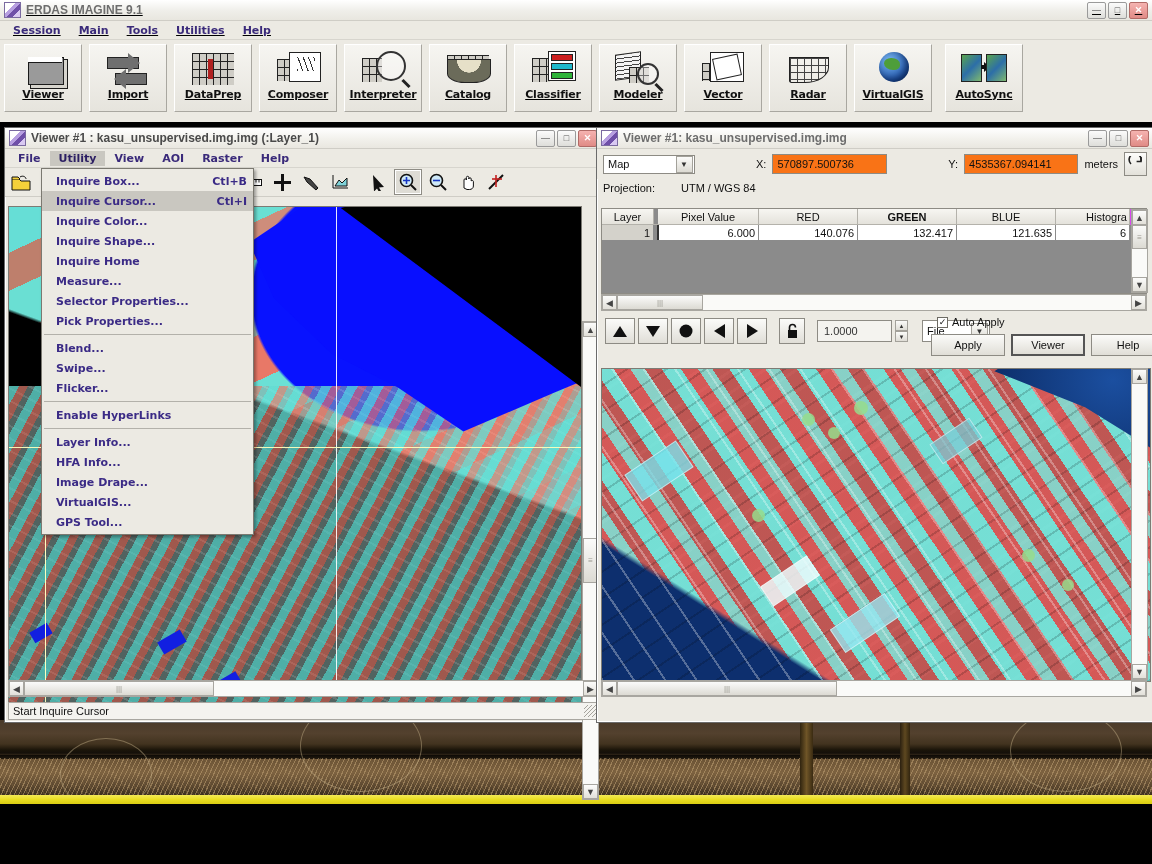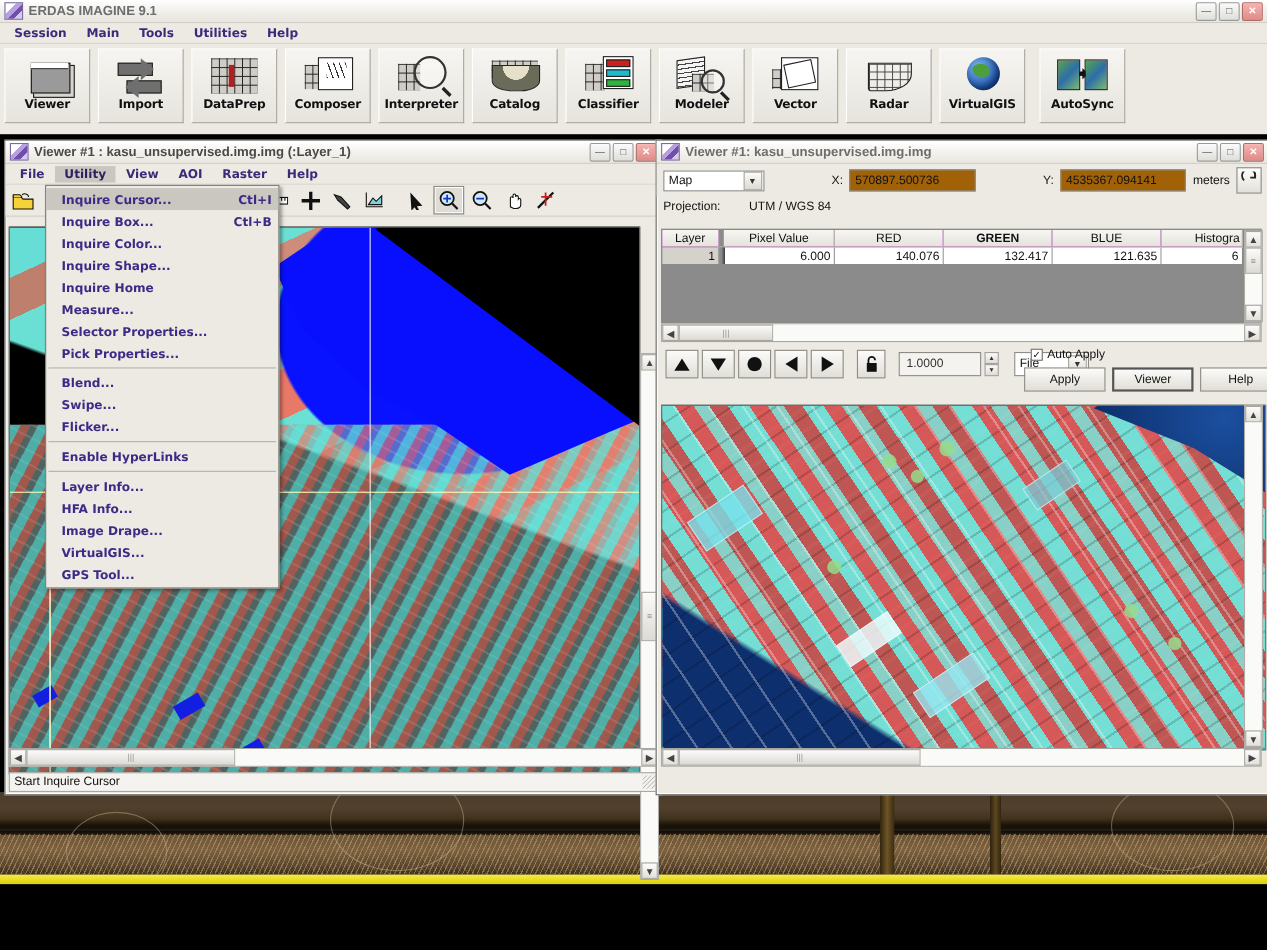--- a/index.html
+++ b/index.html
@@ -85,21 +85,21 @@
     background:#eceae3;border-bottom:1px solid #d7d5ce;
     padding-left:4px;
   }
   .menubar .mi{
     padding:1px 9px;font-size:11px;font-weight:bold;color:#3a2a7a;
     font-family:"DejaVu Sans",sans-serif;
   }
   .menubar .mi.open{background:#c9c7c0;color:#2c1f63;}
 
   
-  #erdas{left:0;top:0;width:1152px;height:120px;border:0;box-shadow:none;background:#eceae3;}
+  #erdas{left:0;top:0;width:1152px;height:120px;border:0;box-shadow:none;background:#eceae3;text-decoration:underline;}
   #erdas .titlebar{height:20px;background:linear-gradient(to bottom,#ffffff,#efeee9 55%,#e8e6df);}
   #erdas-toolbar{
     display:flex;align-items:flex-start;height:78px;padding:4px 4px 0 4px;
     background:#eceae3;gap:1px;
   }
   .tbtn{
     width:78px;height:68px;
     border:1px solid #a9a7a0;border-top-color:#ffffff;border-left-color:#ffffff;
     background:linear-gradient(to bottom,#f6f5f1,#e6e4dd);
     display:flex;flex-direction:column;align-items:center;justify-content:flex-start;
@@ -260,21 +260,21 @@
     box-sizing:border-box;font-size:11px;color:#111;padding-left:4px;
   }
   .combo .cv{flex:1;}
   .combo .arr{
     width:17px;height:17px;margin:0 1px;flex:none;
     background:linear-gradient(to bottom,#fbfbf9,#dcdad3);border:1px solid #a3a19a;
     display:flex;align-items:center;justify-content:center;font-size:8px;color:#333;
     box-sizing:border-box;
   }
   .txtfield{
-    height:20px;border:1px solid #8d8b84;background:#a16207;
+    height:20px;border:1px solid #8d8b84;background:#f97316;
     display:flex;align-items:center;padding-left:4px;font-size:11px;color:#111;
     box-sizing:border-box;
   }
   .lblsm{font-size:11px;color:#111;}
   .refresh-btn{
     width:24px;height:24px;border:1px solid #8d8b84;background:linear-gradient(to bottom,#fdfdfb,#e3e1da);
     display:flex;align-items:center;justify-content:center;box-sizing:border-box;
   }
   #ic-projrow{display:flex;align-items:center;height:18px;padding:0 6px;gap:26px;}
   #ic-table{
@@ -628,27 +628,27 @@
     <div class="sb-arrow">▶</div>
   </div>
 
   <div class="statusbar" style="left:3px;top:574px;width:591px;">
     <span>Start Inquire Cursor</span>
     <span class="grip"></span>
   </div>
 </div>
 
 <div id="utility-menu">
+  <div class="item">
+    <span class="txt">Inquire Box...</span>
+    <span class="acc">Ctl+B</span>
+  </div>
   <div class="item hl">
     <span class="txt">Inquire Cursor...</span>
     <span class="acc">Ctl+I</span>
-  </div>
-  <div class="item">
-    <span class="txt">Inquire Box...</span>
-    <span class="acc">Ctl+B</span>
   </div>
   <div class="item">
     <span class="txt">Inquire Color...</span>
   </div>
   <div class="item">
     <span class="txt">Inquire Shape...</span>
   </div>
   <div class="item">
     <span class="txt">Inquire Home</span>
   </div>

